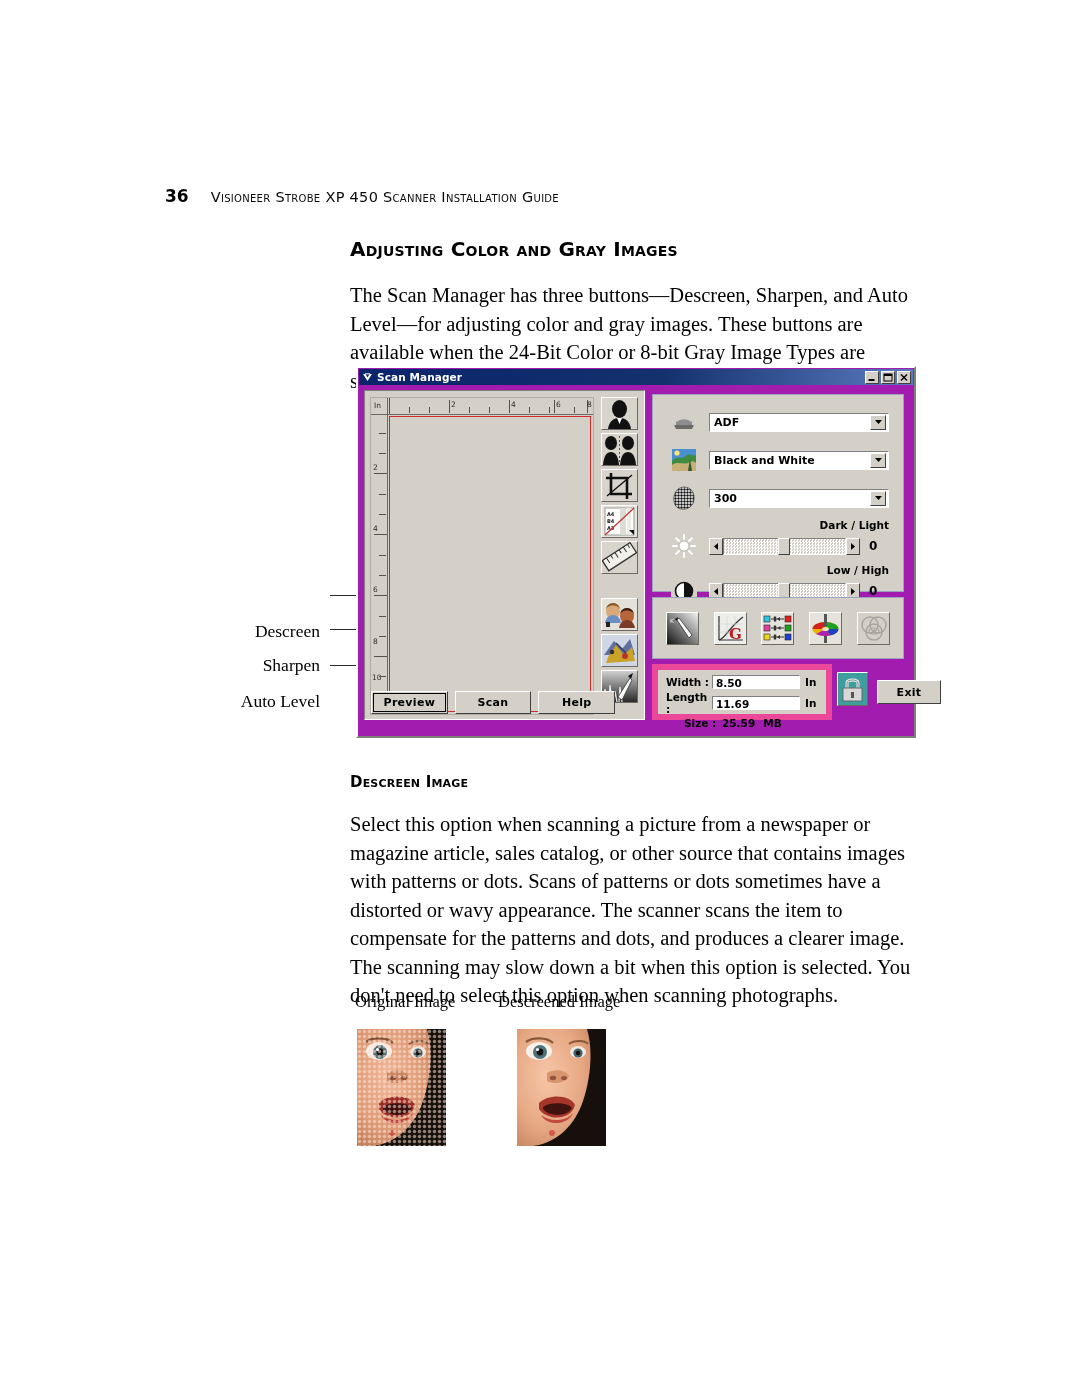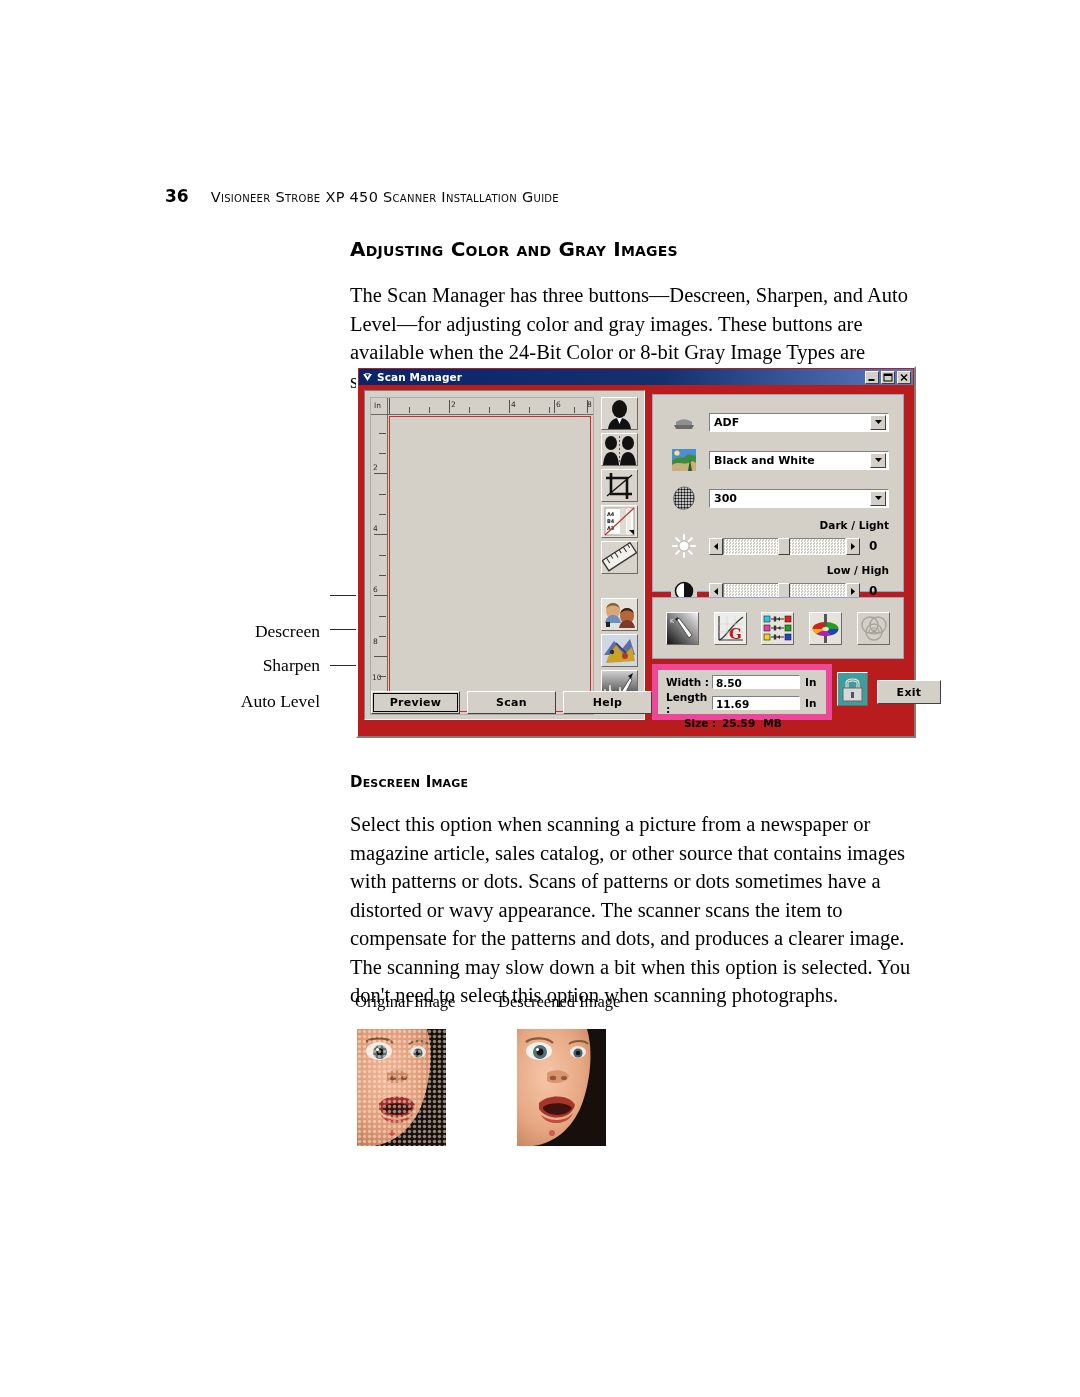--- a/index.html
+++ b/index.html
@@ -90,21 +90,21 @@
     border-top: 1.3px solid #2a2a2a;
   }
 
   
   .scan-window {
     position: absolute;
     left: 356px;
     top: 366px;
     width: 560px;
     height: 372px;
-    background: #b91c1c;
+    background: #a21caf;
     border: 2px solid #d4d0c8;
     border-top-color: #ffffff;
     border-left-color: #ffffff;
     border-right-color: #7f7f78;
     border-bottom-color: #7f7f78;
     box-sizing: border-box;
     font-family: "DejaVu Sans", sans-serif;
   }
   .titlebar {
     height: 16px;
@@ -216,21 +216,21 @@
     position: relative;
     overflow: hidden;
     box-sizing: border-box;
   }
   .tool-btn svg, .tool-btn .glyph { position: absolute; left: 0; top: 0; }
 
   
   .btn-row {
     position: absolute;
     left: 6px; bottom: 5px;
-    width: 281px;
+    width: 244px;
     display: flex;
     gap: 7px;
   }
   .dlg-btn {
     flex: 1;
     height: 23px;
     background: #d4d0c8;
     border: 1px solid;
     border-color: #ffffff #404040 #404040 #ffffff;
     font-family: "DejaVu Sans", sans-serif;

